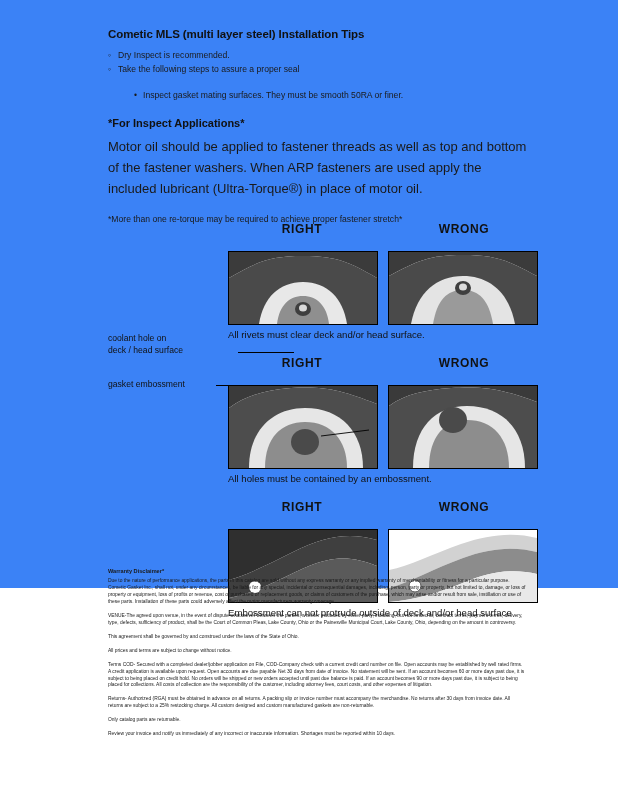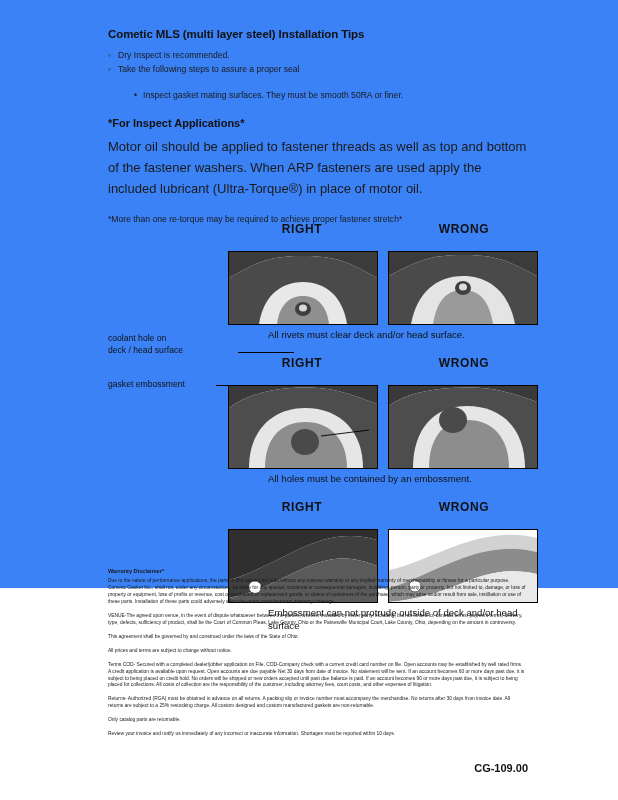--- a/index.html
+++ b/index.html
@@ -132,21 +132,20 @@
     position: relative;
     overflow: hidden;
   }
   .fig-box.tall { height: 82px; }
   .fig-caption {
     font-size: 9px;
     margin-top: 4px;
     margin-bottom: 14px;
     color: #111;
     line-height: 1.35;
-    margin-left: 40px;
   }
   .fig-caption.big {
     font-size: 9.6px;
   }
 
   
   .callouts {
     position: absolute;
     left: 108px;
     top: 332px;
@@ -329,15 +328,14 @@
     <p>Due to the nature of performance applications, the parts in this catalog are sold without any express warranty or any implied warranty of merchantability or fitness for a particular purpose.  Cometic Gasket Inc., shall not, under any circumstances, be liable for any special, incidental or consequential damages, including, person, party or property, but not limited to, damage, or loss of property or equipment, loss of profits or revenue, cost of purchased or replacement goods, or claims of customers of the purchase, which may arise and/or result from sale, instillation or use of these parts.  Installation of these parts could adversely affect the motor manufacturers warranty coverage.</p>
     <p>VENUE-The agreed upon venue, in the event of dispute whatsoever between the parties, whether instituted by either party, including, but not limited to, contract terms, payment terms, delivery, type, defects, sufficiency of product, shall be the Court of Common Pleas, Lake County, Ohio or the Painesville Municipal Court, Lake County, Ohio, depending on the amount in controversy.</p>
     <p>This agreement shall be governed by and construed under the laws of the State of Ohio.</p>
     <p>All prices and terms are subject to change without notice.</p>
     <p>Terms COD- Secured with a completed dealer/jobber application on File, COD-Company check with a current credit card number on file.  Open accounts may be established by well rated firms.  A credit application is available upon request.  Open accounts are due payable Net 30 days from date of invoice.  No statement will be sent.  If an account becomes 60 or more days past due, it is subject to being placed on credit hold.  No orders will be shipped or new orders accepted until past due balance is paid.  If an account becomes 90 or more days past due, it is subject to being placed for collections.  All costs of collection are the responsibility of the customer, including attorney fees, court costs, and other expenses of litigation.</p>
     <p>Returns- Authorized (RGA) must be obtained in advance on all returns.  A packing slip or invoice number must accompany the merchandise.  No returns after 30 days from invoice date.  All returns are subject to a 25% restocking charge.  All custom designed and custom manufactured gaskets are non-returnable.</p>
     <p>Only catalog parts are returnable.</p>
     <p>Review your invoice and notify us immediately of any incorrect or inaccurate information.  Shortages must be reported within 10 days.</p>
   </div>
 
-  <div class="docnum">CG-109.00</div>
 
 </div>
 
 </body></html>

